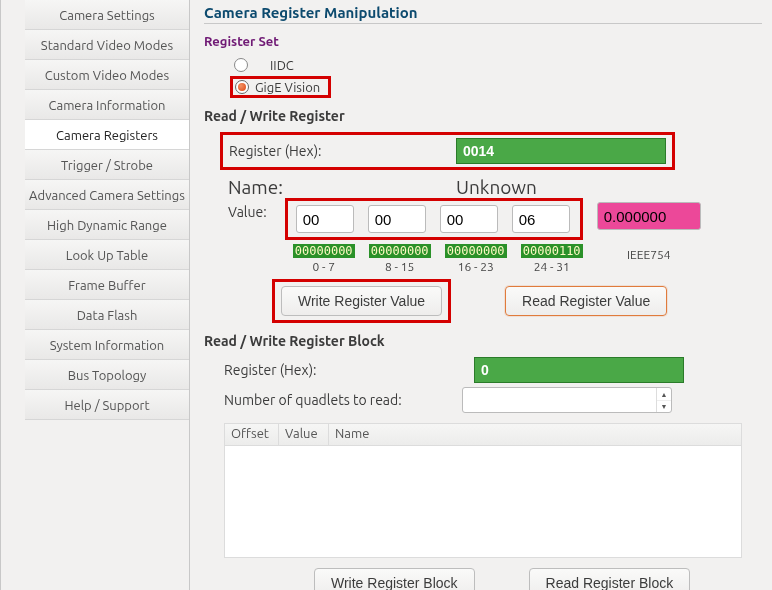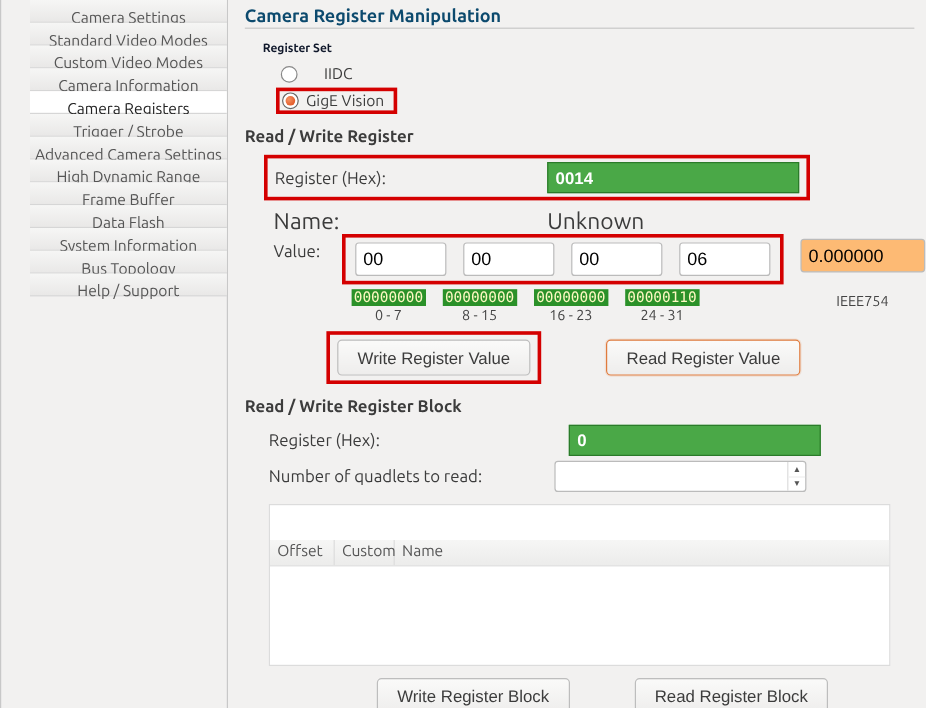--- a/index.html
+++ b/index.html
@@ -23,21 +23,21 @@
     }
     .sidebar {
       width: 190px;
       background: #f2f1f0;
       border-right: 1px solid #c8c8c8;
       display: flex;
       flex-direction: column;
       border-left: 1px solid #c8c8c8;
     }
     .sidebar-item {
-      height: 19px;
+      height: 30px;
       line-height: 30px;
       text-align: center;
       color: #555;
       font-size: 13px;
       border-bottom: 1px solid #d6d6d6;
       background: linear-gradient(#f6f6f5, #e9e8e7);
       cursor: pointer;
       margin-left: 24px;
     }
     .sidebar-item.active {
@@ -53,24 +53,23 @@
     .page-title {
       color: #0c4a6e;
       font-size: 15px;
       font-weight: bold;
       border-bottom: 1px solid #c8c8c8;
       padding-bottom: 2px;
       margin-bottom: 10px;
     }
     .section-heading {
       font-weight: bold;
-      color: #0f172a;
-      font-size: 10px;
+      color: #701a75;
+      font-size: 13px;
       margin-bottom: 6px;
-      margin-left: 15px;
     }
     .section-heading-sub {
       font-weight: bold;
       color: #3c3c3c;
       font-size: 14px;
       margin: 10px 0 8px 0;
     }
     .radio-row {
       display: flex;
       align-items: center;
@@ -148,37 +147,37 @@
       align-items: flex-start;
       gap: 14px;
       padding-left: 24px;
     }
     .value-label {
       font-size: 14px;
       margin-right: 4px;
       margin-top: 6px;
     }
     .oct-input {
-      width: 76px;
+      width: 58px;
       height: 28px;
       border: 1px solid #bbb;
       border-radius: 3px;
       padding: 2px 6px;
       font-size: 15px;
       background: #fff;
       outline: none;
     }
     .ieee-input {
       width: 104px;
       height: 28px;
       border: 1px solid #bbb;
       border-radius: 3px;
       padding: 2px 6px;
       font-size: 15px;
-      background: #fdba74;
+      background: #ec4899;
       margin-top: 0px;
       outline: none;
     }
     .bits-row {
       display: flex;
       gap: 14px;
       padding-left: 0px;
       margin-top: 4px;
     }
     .bits-cell {
@@ -276,21 +275,20 @@
       margin: 10px 20px 10px 20px;
       border: 1px solid #dcdcdc;
       background: #fff;
       height: 135px;
     }
     .table-header {
       display: flex;
       background: linear-gradient(#f6f6f5, #ececeb);
       border-bottom: 1px solid #dcdcdc;
       height: 22px;
-      margin-top: 29px;
     }
     .th {
       padding: 2px 6px;
       font-size: 13px;
       color: #555;
       border-right: 1px solid #dcdcdc;
     }
     .th-offset { width: 54px; }
     .th-value { width: 50px; }
     .th-name { flex: 1; border-right: none; }
@@ -311,20 +309,21 @@
 <div class="container">
   <div class="sidebar">
     <div class="sidebar-item">Camera Settings</div>
     <div class="sidebar-item">Standard Video Modes</div>
     <div class="sidebar-item">Custom Video Modes</div>
     <div class="sidebar-item">Camera Information</div>
     <div class="sidebar-item active">Camera Registers</div>
     <div class="sidebar-item">Trigger / Strobe</div>
     <div class="sidebar-item">Advanced Camera Settings</div>
     <div class="sidebar-item">High Dynamic Range</div>
+    <div class="sidebar-item">Look Up Table</div>
     <div class="sidebar-item">Frame Buffer</div>
     <div class="sidebar-item">Data Flash</div>
     <div class="sidebar-item">System Information</div>
     <div class="sidebar-item">Bus Topology</div>
     <div class="sidebar-item">Help / Support</div>
   </div>
 
   <div class="main">
     <div class="page-title">Camera Register Manipulation</div>
 
@@ -413,21 +412,21 @@
         <div class="spin-btns">
           <div class="spin-btn">▲</div>
           <div class="spin-btn">▼</div>
         </div>
       </div>
     </div>
 
     <div class="table-wrap">
       <div class="table-header">
         <div class="th th-offset">Offset</div>
-        <div class="th th-value">Custom</div>
+        <div class="th th-value">Value</div>
         <div class="th th-name">Name</div>
       </div>
     </div>
 
     <div class="block-btn-row">
       <button class="btn">Write Register Block</button>
       <button class="btn">Read Register Block</button>
     </div>
 
   </div>

